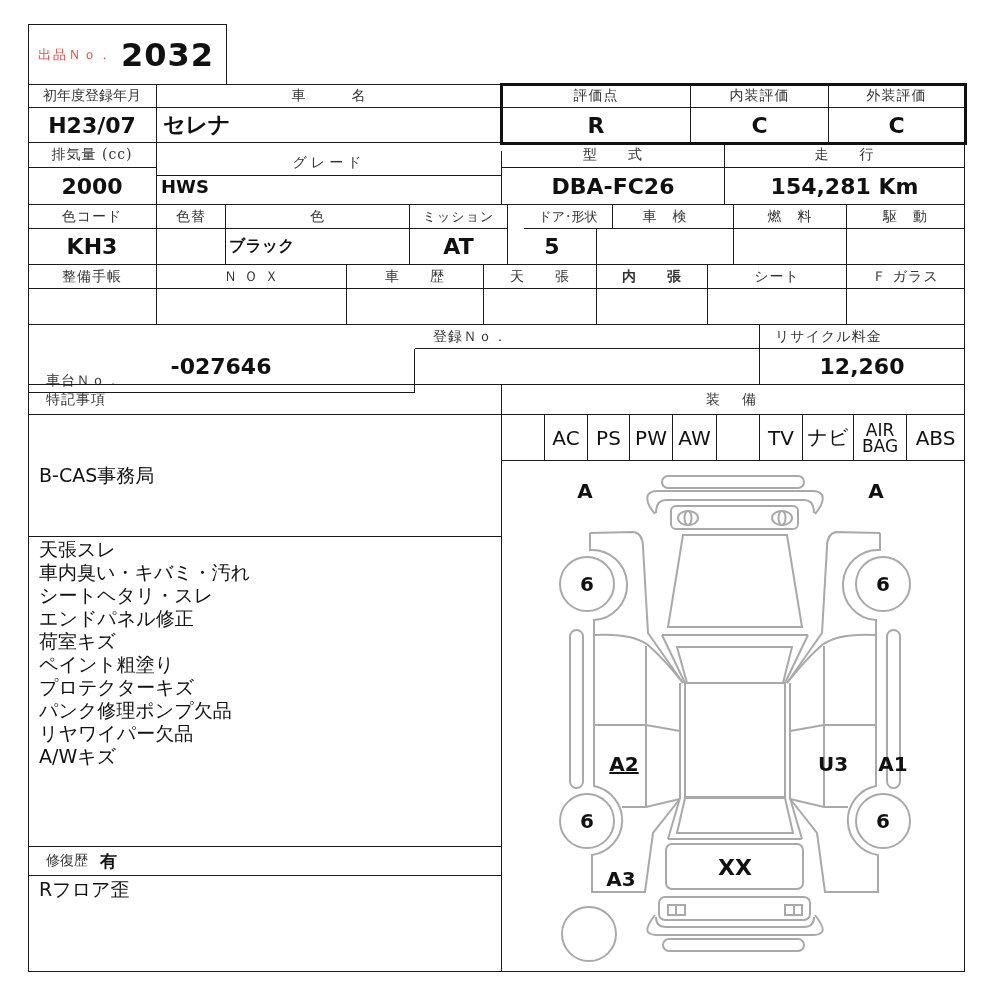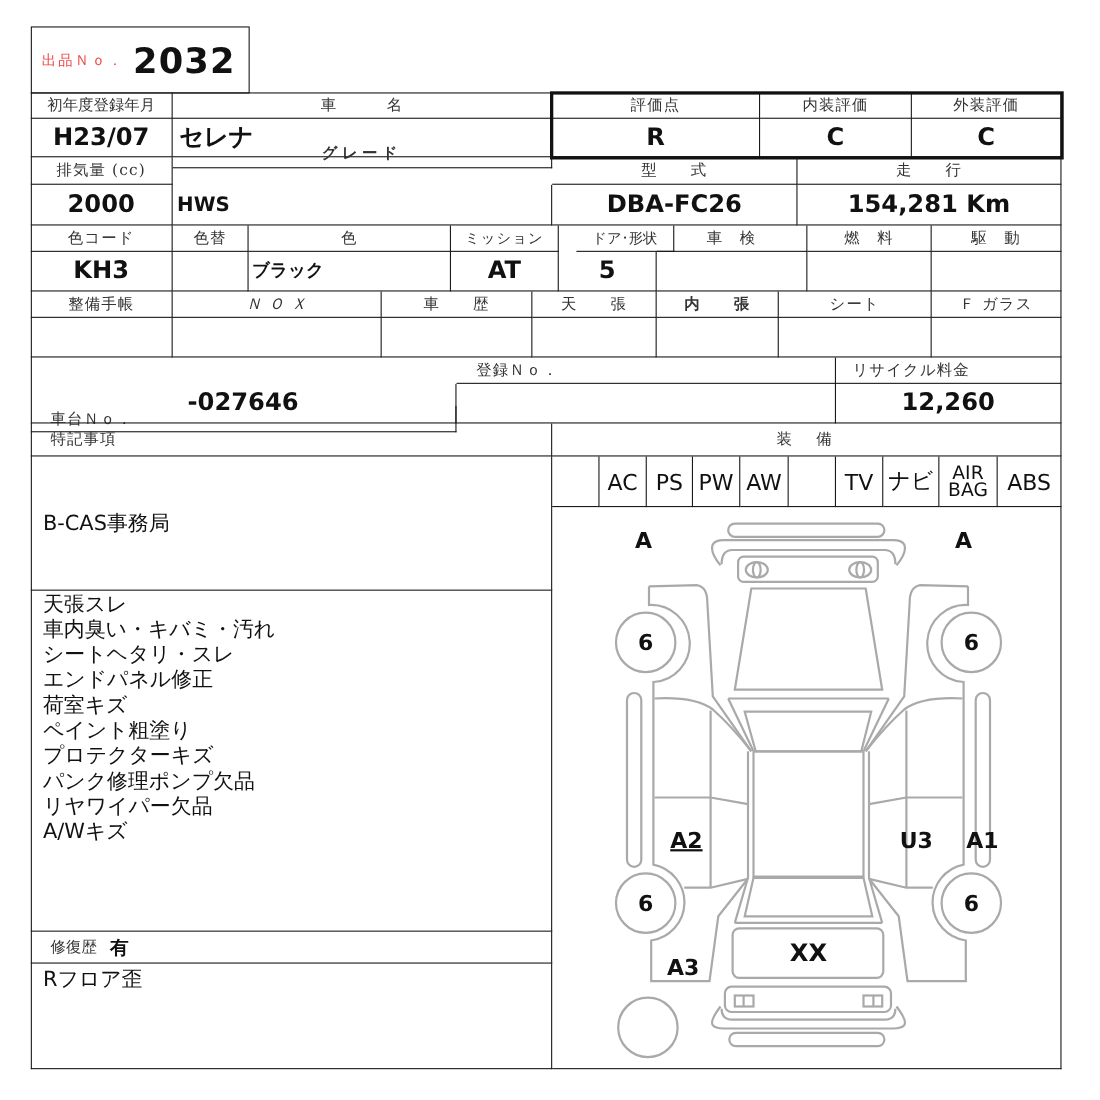--- a/index.html
+++ b/index.html
@@ -42,21 +42,21 @@
 <div class="cell lbl" style="left:829px;top:84px;width:136px;height:24px;">外装評価</div>
 
 <div class="cell val" style="left:28px;top:108px;width:129px;height:35px;">H23/07</div>
 <div class="cell val left" style="left:157px;top:108px;width:345px;height:35px;padding-left:6px;">セレナ</div>
 <div class="cell val" style="left:502px;top:108px;width:189px;height:35px;">R</div>
 <div class="cell val" style="left:691px;top:108px;width:138px;height:35px;">C</div>
 <div class="cell val" style="left:829px;top:108px;width:136px;height:35px;">C</div>
 <div class="thick" style="left:500px;top:83px;width:467px;height:62px;"></div>
 
 <div class="cell lbl" style="left:28px;top:143px;width:129px;height:25px;">排気量 (cc)</div>
-<div class="cell lbl" style="left:157px;top:128px;width:345px;height:25px;letter-spacing:4px;font-weight:bold;">グレード</div>
+<div class="cell lbl" style="left:157px;top:151px;width:345px;height:25px;letter-spacing:4px;">グレード</div>
 <div class="cell lbl" style="left:502px;top:143px;width:223px;height:25px;">型　　式</div>
 <div class="cell lbl" style="left:725px;top:143px;width:240px;height:25px;">走　　行</div>
 
 <div class="cell val" style="left:28px;top:168px;width:129px;height:37px;">2000</div>
 <div class="cell val left" style="left:157px;top:168px;width:345px;height:37px;padding-left:4px;font-size:18px;">HWS</div>
 <div class="cell val" style="left:502px;top:168px;width:223px;height:37px;">DBA-FC26</div>
 <div class="cell val" style="left:725px;top:168px;width:240px;height:37px;">154,281 Km</div>
 
 <div class="cell lbl" style="left:28px;top:205px;width:129px;height:24px;">色コード</div>
 <div class="cell lbl" style="left:157px;top:205px;width:69px;height:24px;">色替</div>
@@ -70,21 +70,21 @@
 <div class="cell val" style="left:28px;top:229px;width:129px;height:36px;">KH3</div>
 <div class="cell val" style="left:157px;top:229px;width:69px;height:36px;"></div>
 <div class="cell val left" style="left:226px;top:229px;width:184px;height:36px;padding-left:3px;font-size:16px;">ブラック</div>
 <div class="cell val" style="left:410px;top:229px;width:98px;height:36px;">AT</div>
 <div class="cell val" style="left:508px;top:229px;width:89px;height:36px;">5</div>
 <div class="cell val" style="left:597px;top:229px;width:137px;height:36px;"></div>
 <div class="cell val" style="left:734px;top:229px;width:113px;height:36px;"></div>
 <div class="cell val" style="left:847px;top:229px;width:118px;height:36px;"></div>
 
 <div class="cell lbl" style="left:28px;top:265px;width:129px;height:24px;">整備手帳</div>
-<div class="cell lbl" style="left:157px;top:265px;width:190px;height:24px;font-style:italic;">Ｎ Ｏ Ｘ</div>
+<div class="cell lbl" style="left:157px;top:265px;width:190px;height:24px;">Ｎ Ｏ Ｘ</div>
 <div class="cell lbl" style="left:347px;top:265px;width:137px;height:24px;">車　　歴</div>
 <div class="cell lbl" style="left:484px;top:265px;width:113px;height:24px;">天　　張</div>
 <div class="cell lbl" style="left:597px;top:265px;width:111px;height:24px;font-weight:bold;">内　　張</div>
 <div class="cell lbl" style="left:708px;top:265px;width:139px;height:24px;">シート</div>
 <div class="cell lbl" style="left:847px;top:265px;width:118px;height:24px;">Ｆ ガラス</div>
 
 <div class="cell val" style="left:28px;top:289px;width:129px;height:36px;"></div>
 <div class="cell val" style="left:157px;top:289px;width:190px;height:36px;"></div>
 <div class="cell val" style="left:347px;top:289px;width:137px;height:36px;"></div>
 <div class="cell val" style="left:484px;top:289px;width:113px;height:36px;"></div>

